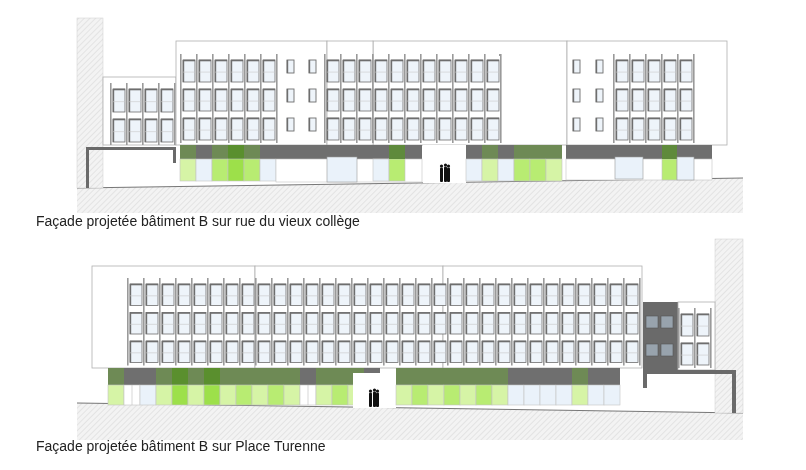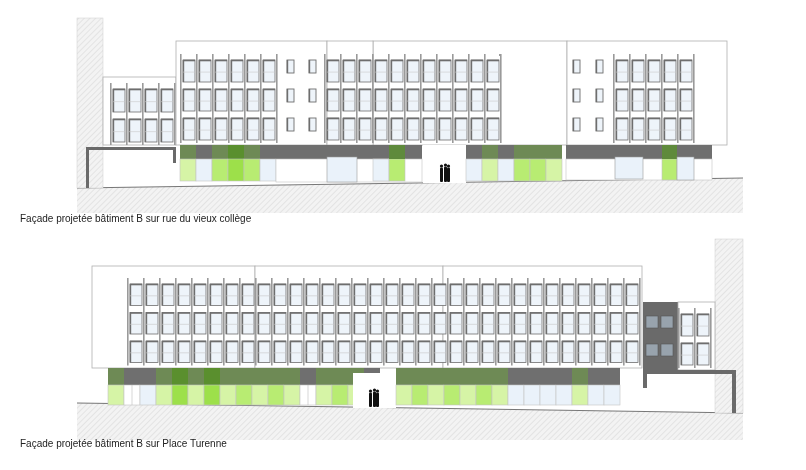--- a/index.html
+++ b/index.html
@@ -1,19 +1,19 @@
 <!DOCTYPE html>
 <html><head>
 <meta charset="utf-8">
 <style>
   html,body{margin:0;padding:0;background:#ffffff;}
   body{width:806px;height:470px;position:relative;overflow:hidden;font-family:"Liberation Sans",sans-serif;}
   .elev{position:absolute;left:0;width:806px;}
   .elev svg{display:block;}
-  .caption{position:absolute;left:20px;font-size:10px;color:#222;font-family:"Liberation Sans",sans-serif;}
+  .caption{position:absolute;left:36px;font-size:14px;color:#222;font-family:"Liberation Sans",sans-serif;}
 </style>
 </head>
 <body>
 
 <div class="elev" style="top:0;height:230px">
   <svg id="svg1" width="806" height="230" viewBox="0 0 806 230">
       <defs>
         <pattern id="hatch1" width="4" height="4" patternUnits="userSpaceOnUse" patternTransform="rotate(45)">
           <rect width="4" height="4" fill="#f3f3f3"></rect>
           <line x1="0" y1="0" x2="0" y2="4" stroke="#d8d8d8" stroke-width="1.2"></line>

